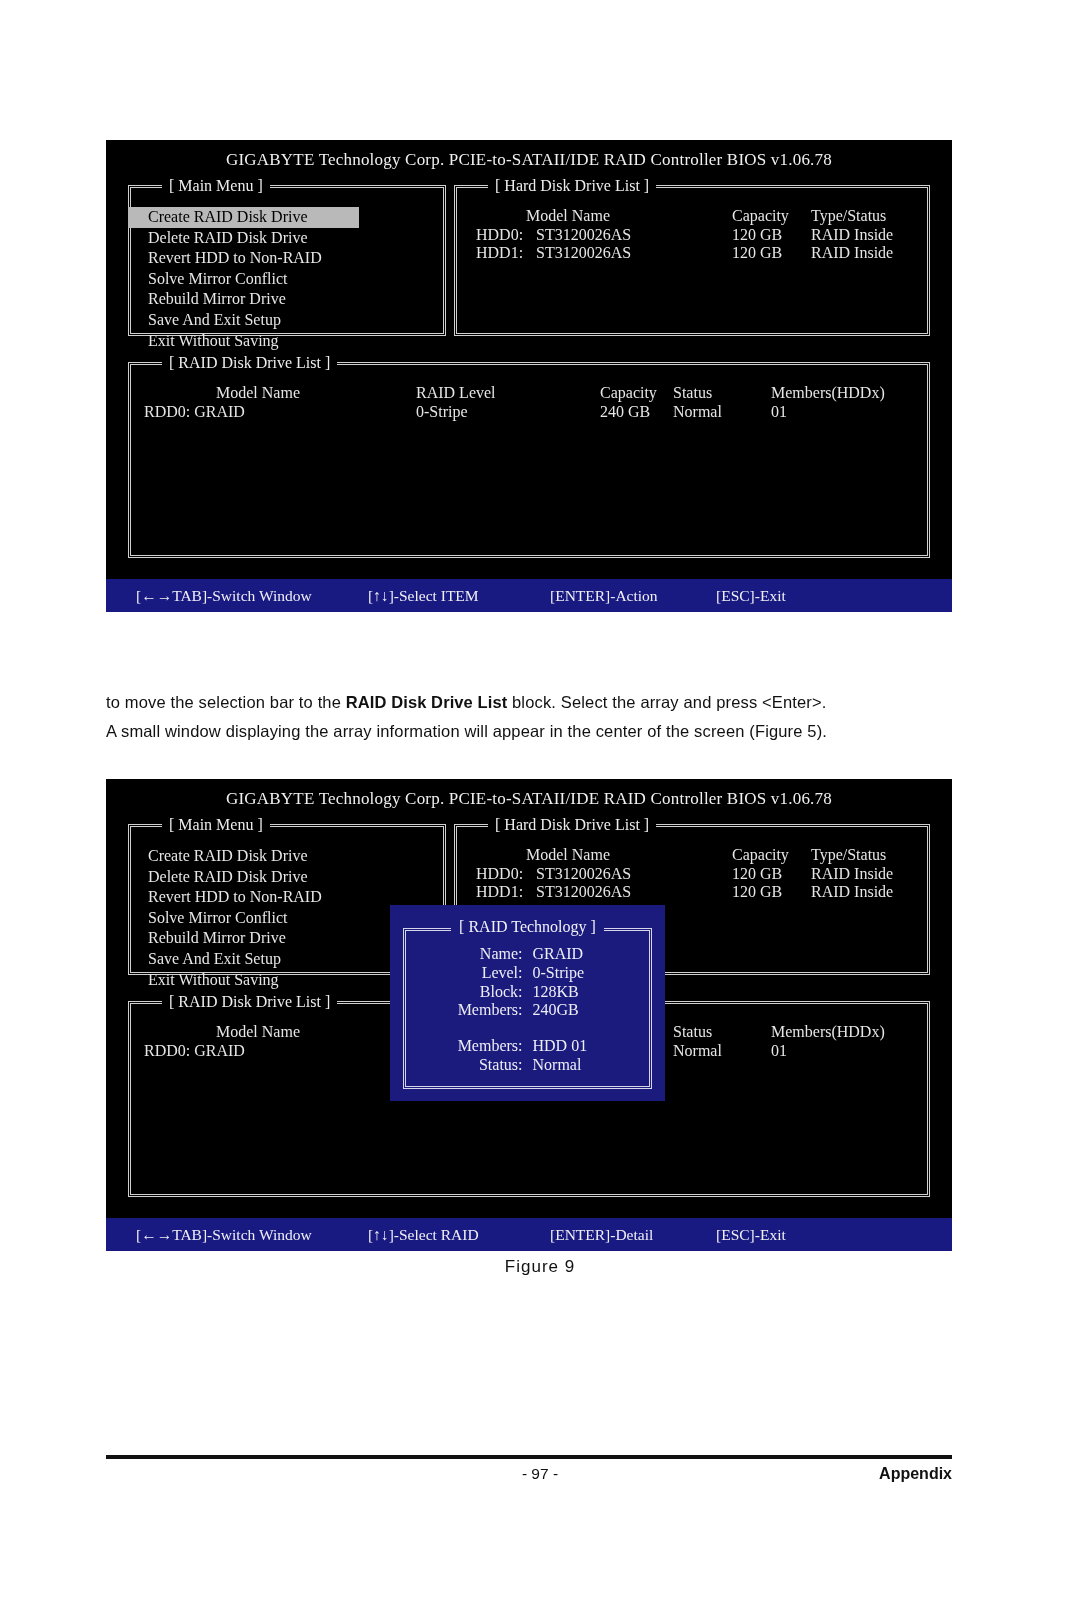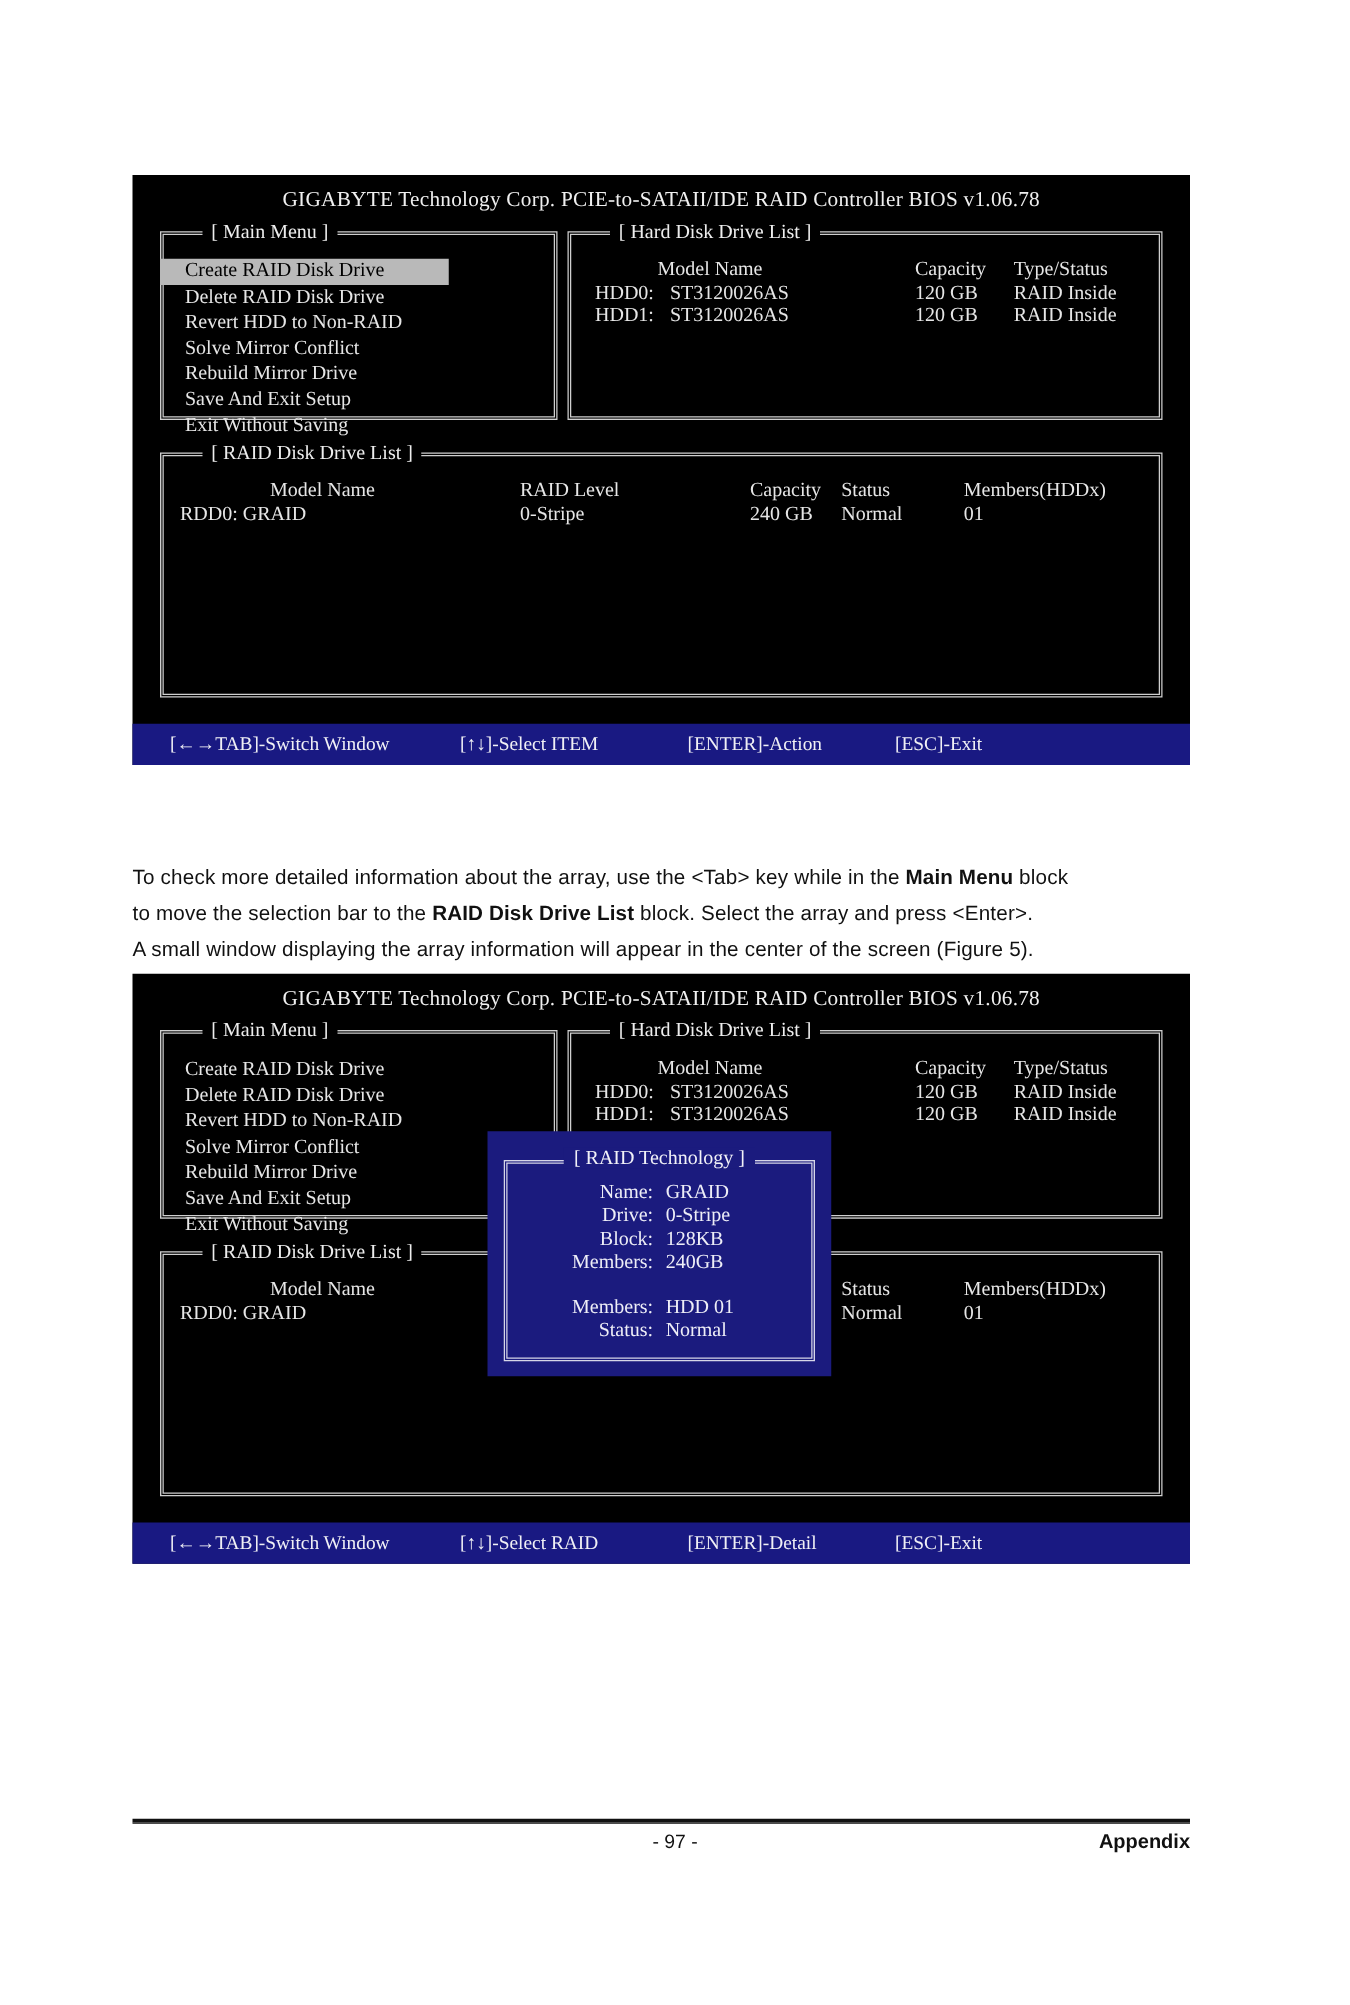--- a/index.html
+++ b/index.html
@@ -322,21 +322,20 @@
     <div class="keybar">
       <span class="k" style="left:30px;">[←→TAB]-Switch Window</span>
       <span class="k" style="left:262px;">[↑↓]-Select ITEM</span>
       <span class="k" style="left:444px;">[ENTER]-Action</span>
       <span class="k" style="left:610px;">[ESC]-Exit</span>
     </div>
   </div>
 
 
   <div class="prose" id="second-para">
-    <div><span>To check more detailed information about the array, use the &lt;Tab&gt; key while in the </span><span class="emph">Main Menu</span><span> block</span></div>
     <div><span>to move the selection bar to the </span><span class="emph">RAID Disk Drive List</span><span> block. Select the array and press &lt;Enter&gt;.</span></div>
     <div>A small window displaying the array information will appear in the center of the screen (Figure 5).</div>
   </div>
 
   <div class="bios" id="bios-figure9">
 
     <div class="bios-title">GIGABYTE Technology Corp. PCIE-to-SATAII/IDE RAID Controller BIOS v1.06.78</div>
 
     <div class="panel" style="left:22px; top:36px; width:318px; height:160px;">
       <div class="panel-frame"></div>
@@ -403,21 +402,21 @@
       <div class="dlg-frame"></div>
       <div class="dlg-legend">
         <span>[ RAID Technology ]</span>
       </div>
       <div class="dlg-rows">
         <div class="dlg-row">
           <span class="dlg-label">Name:</span>
           <span class="dlg-value">GRAID</span>
         </div>
         <div class="dlg-row">
-          <span class="dlg-label">Drive:</span>
+          <span class="dlg-label">Level:</span>
           <span class="dlg-value">0-Stripe</span>
         </div>
         <div class="dlg-row">
           <span class="dlg-label">Block:</span>
           <span class="dlg-value">128KB</span>
         </div>
         <div class="dlg-row">
           <span class="dlg-label">Members:</span>
           <span class="dlg-value">240GB</span>
         </div>
@@ -434,18 +433,19 @@
     </div>
 
     <div class="keybar">
       <span class="k" style="left:30px;">[←→TAB]-Switch Window</span>
       <span class="k" style="left:262px;">[↑↓]-Select RAID</span>
       <span class="k" style="left:444px;">[ENTER]-Detail</span>
       <span class="k" style="left:610px;">[ESC]-Exit</span>
     </div>
   </div>
 
+  <div class="fig-caption" id="fig9-caption">Figure  9</div>
 
   <div id="footer-rule"></div>
   <div id="page-number">- 97 -</div>
   <div id="section-name">Appendix</div>
 
 </div>
 
 </body></html>

